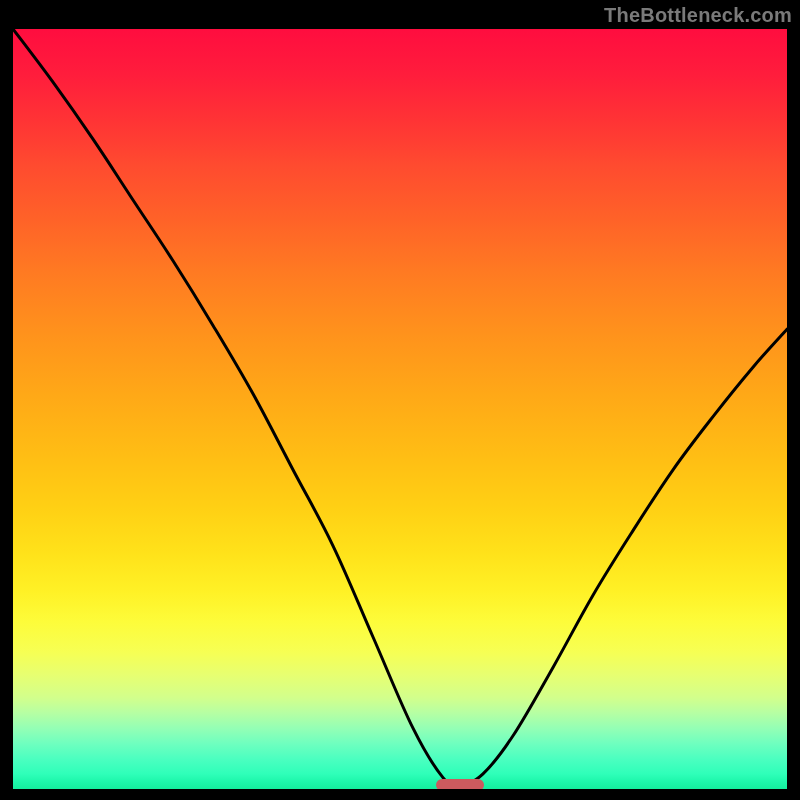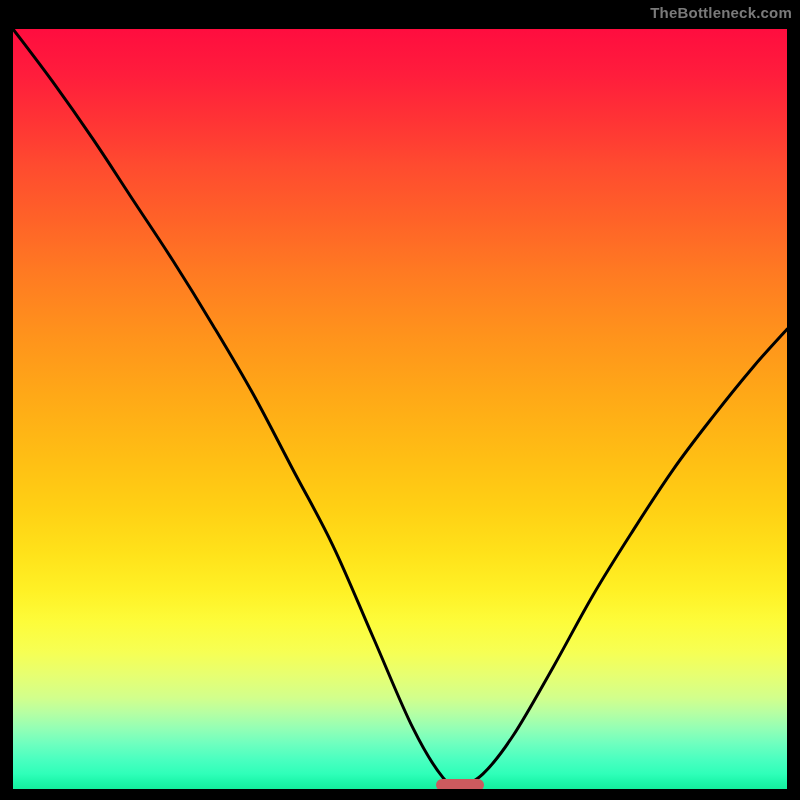--- a/index.html
+++ b/index.html
@@ -15,21 +15,21 @@
     position: relative;
     width: 800px;
     height: 800px;
     background: #000;
   }
   .watermark {
     position: absolute;
     top: 4px;
     right: 8px;
     color: #7a7a7a;
-    font-size: 15px;
+    font-size: 20px;
     font-weight: 600;
     letter-spacing: 0.2px;
     z-index: 5;
     text-align: right;
   }
   .plot-wrap {
     position: absolute;
     left: 13px;
     top: 29px;
     width: 774px;

